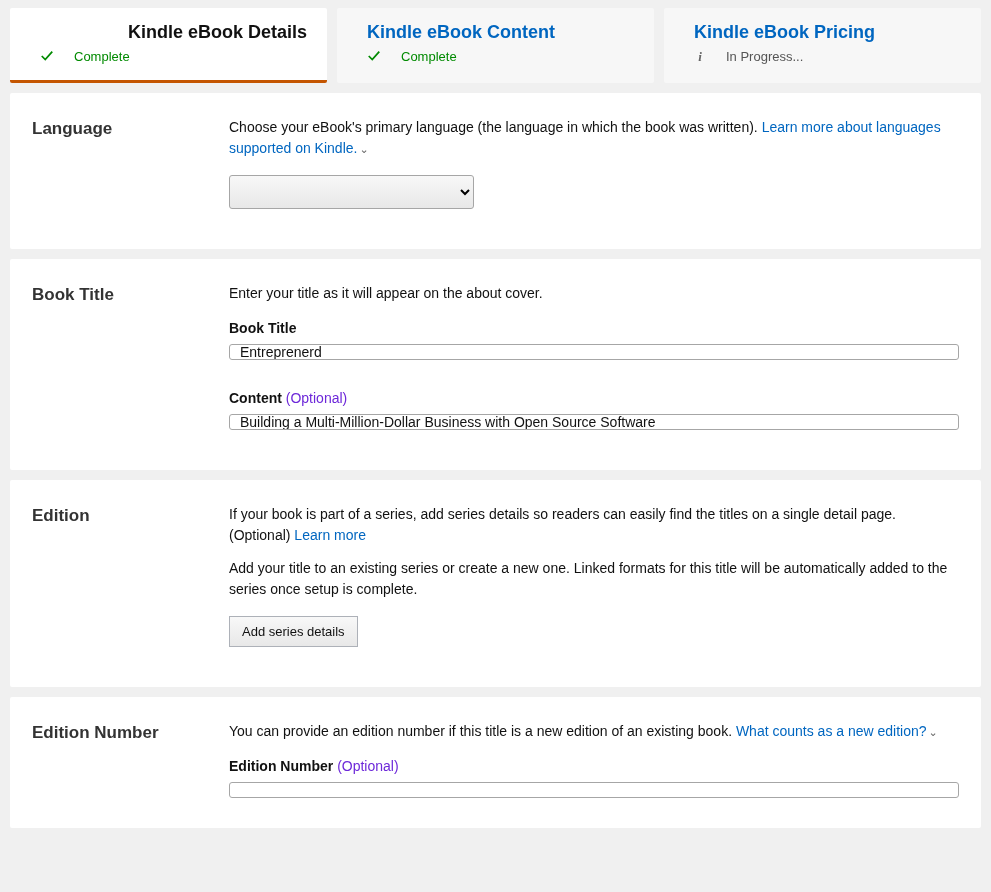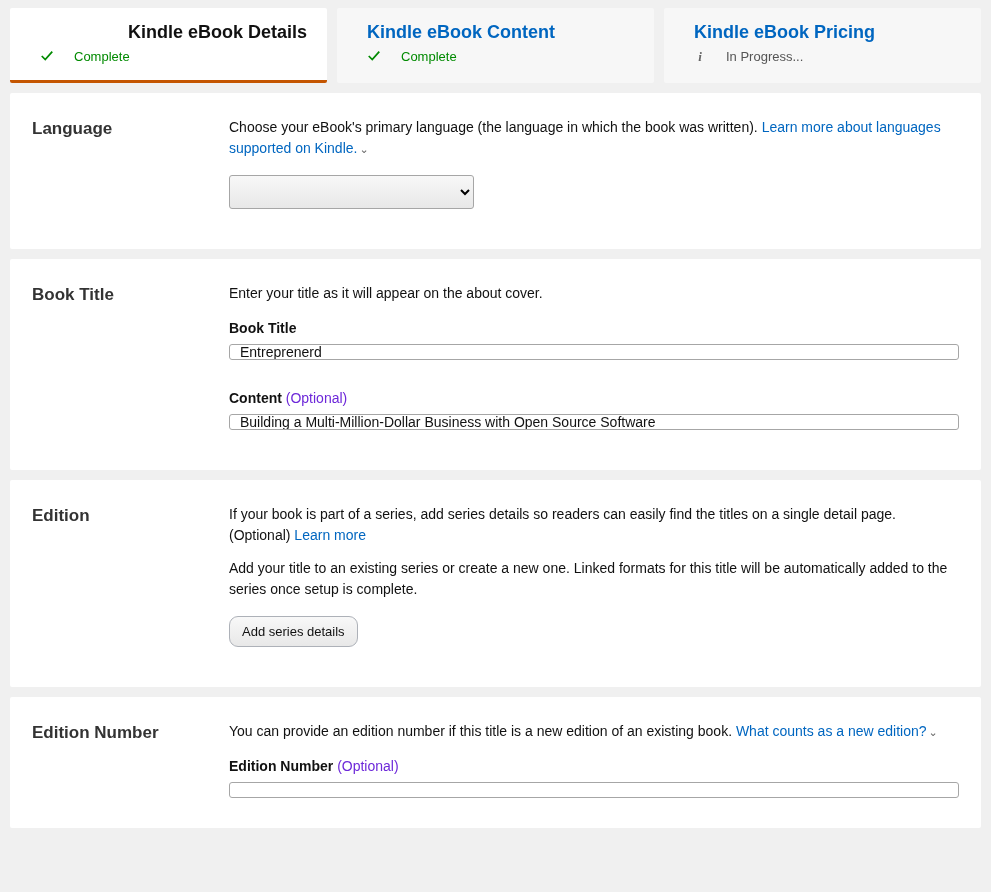--- a/index.html
+++ b/index.html
@@ -140,21 +140,21 @@
     }
     .field-group {
       margin-bottom: 30px;
     }
     .field-group:last-child {
       margin-bottom: 0;
     }
     button.secondary {
       background: linear-gradient(#f8f8f8, #e8e8e8);
       border: 1px solid #adb1b8;
-      border-radius: 9px;
+      border-radius: 0;
       padding: 7px 12px;
       font-size: 13px;
       color: #111;
       cursor: pointer;
     }
   </style>
 </head>
 <body>
 
 <div class="tabs">

